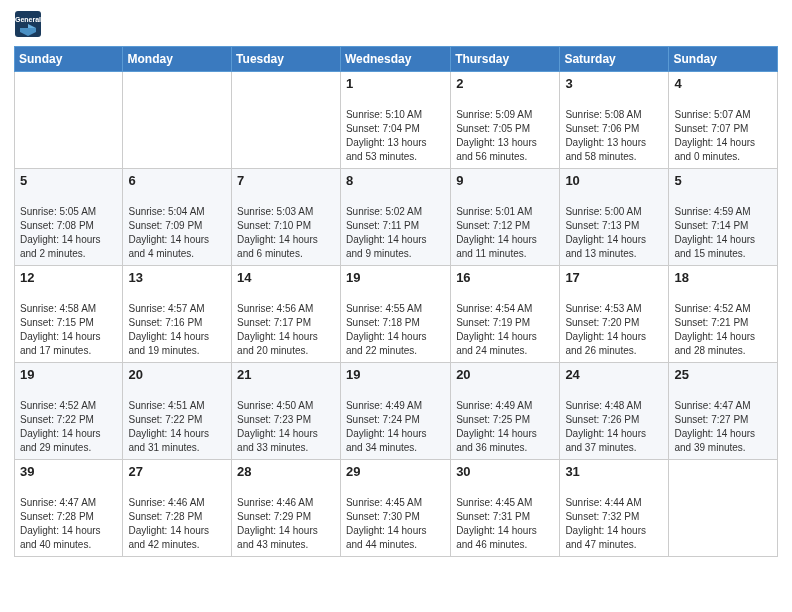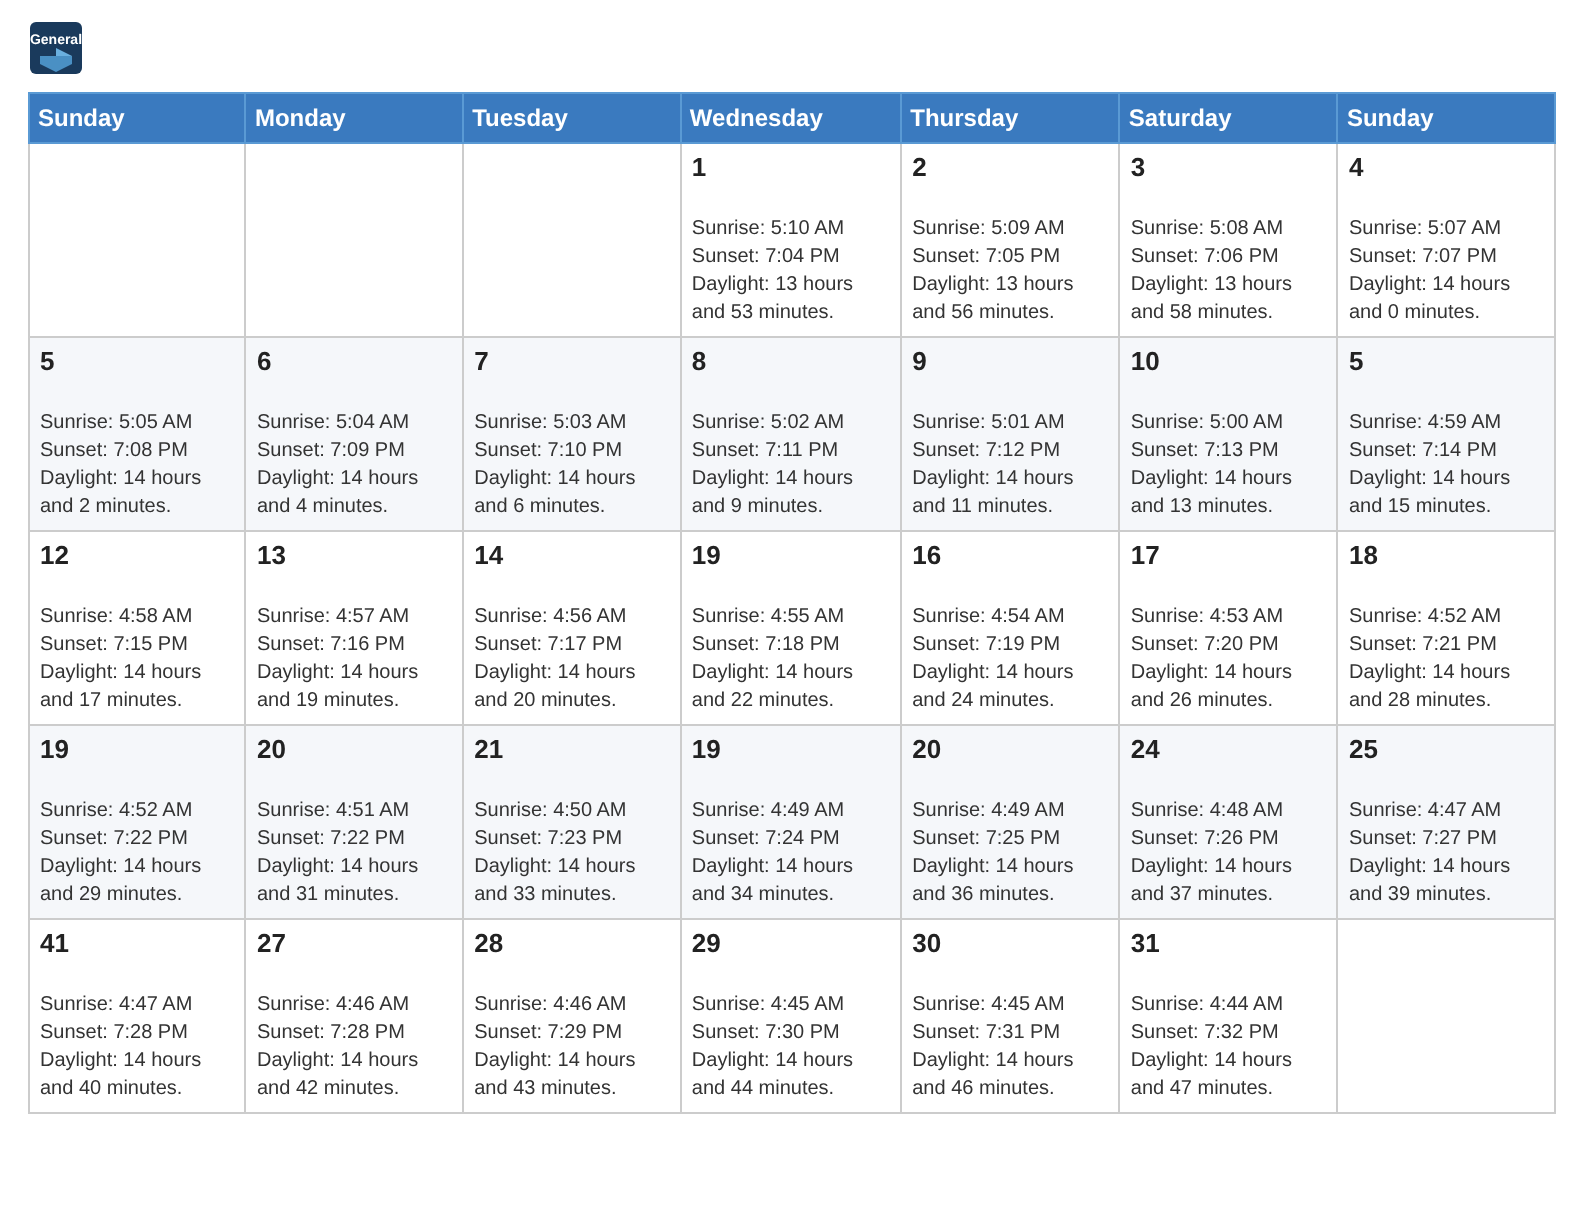--- a/index.html
+++ b/index.html
@@ -238,21 +238,21 @@
             <div class="day-num">24</div>
             <div class="day-info">Sunrise: 4:48 AM<br>Sunset: 7:26 PM<br>Daylight: 14 hours and 37 minutes.</div>
           </td>
           <td>
             <div class="day-num">25</div>
             <div class="day-info">Sunrise: 4:47 AM<br>Sunset: 7:27 PM<br>Daylight: 14 hours and 39 minutes.</div>
           </td>
         </tr>
         <tr>
           <td>
-            <div class="day-num">41</div>
+            <div class="day-num">39</div>
             <div class="day-info">Sunrise: 4:47 AM<br>Sunset: 7:28 PM<br>Daylight: 14 hours and 40 minutes.</div>
           </td>
           <td>
             <div class="day-num">27</div>
             <div class="day-info">Sunrise: 4:46 AM<br>Sunset: 7:28 PM<br>Daylight: 14 hours and 42 minutes.</div>
           </td>
           <td>
             <div class="day-num">28</div>
             <div class="day-info">Sunrise: 4:46 AM<br>Sunset: 7:29 PM<br>Daylight: 14 hours and 43 minutes.</div>
           </td>

